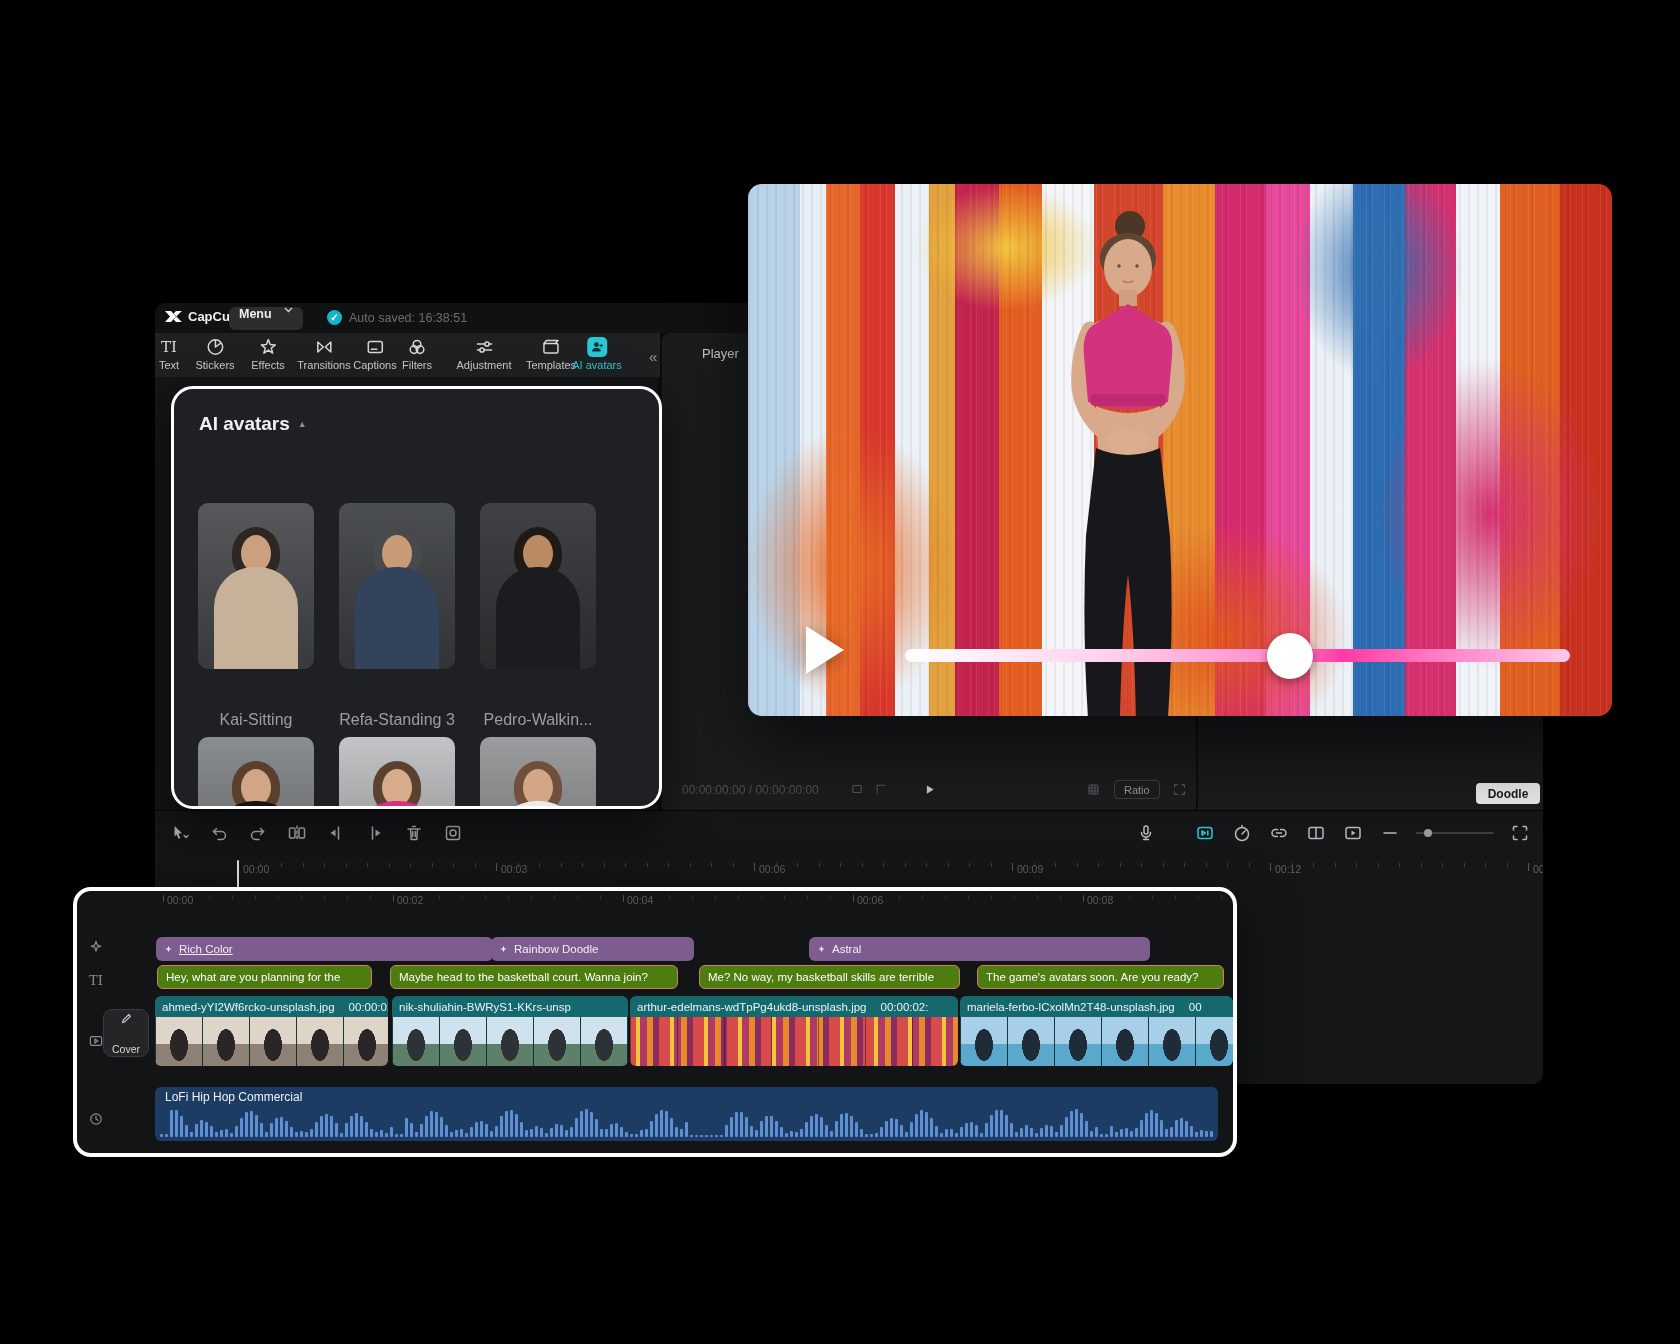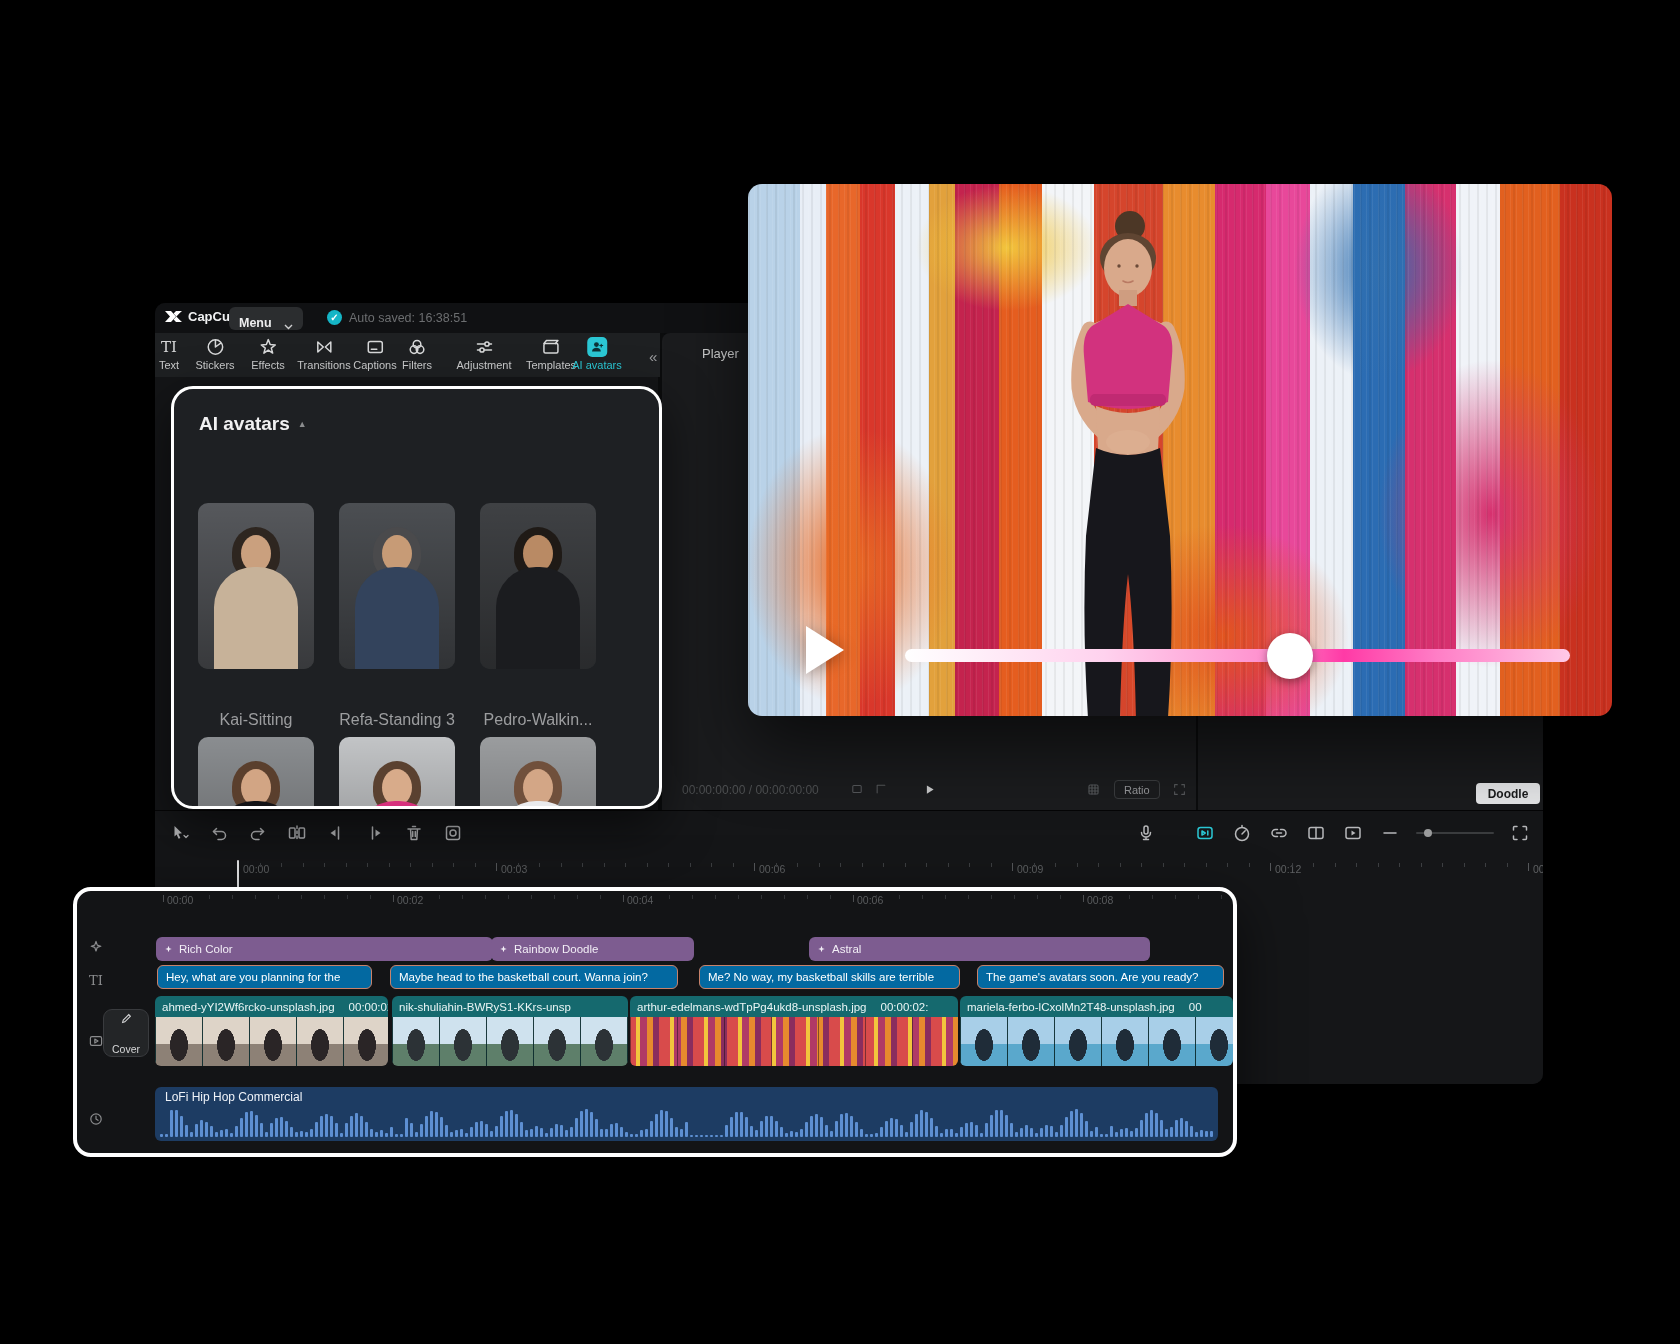--- a/index.html
+++ b/index.html
@@ -8,21 +8,21 @@
          font-family:"Liberation Sans",sans-serif;color:#ddd}
   .abs{position:absolute}
   button{font-family:inherit;cursor:pointer}
   svg{display:block}
 
   
   #main{left:155px;top:303px;width:1388px;height:781px;background:#0b0c0d;border-radius:10px;overflow:hidden}
   #topbar{left:0;top:0;width:100%;height:30px;background:#101113}
   #brand{left:10px;top:6px;display:flex;align-items:center;gap:6px;color:#f0f1f2;font-size:13px;font-weight:bold}
   #menu-btn{position:absolute;left:74px;top:3.5px;height:23px;padding:0 10px;background:#2b2d2f;border:none;
-            border-radius:6px;color:#ededee;font-weight:bold;font-size:12.5px;display:flex;align-items:flex-end;gap:12px}
+            border-radius:6px;color:#ededee;font-weight:bold;font-size:12.5px;display:flex;align-items:flex-start;gap:12px}
   #autosave{left:172px;top:7px;display:flex;gap:7px;align-items:center;color:#6c6e70;font-size:12.5px}
   .check{width:15px;height:15px;border-radius:50%;background:#15b5c6;color:#fff;font-size:10px;line-height:15px;text-align:center;font-weight:bold}
 
   #navbar{left:0;top:30px;width:505px;height:44px;background:#1e2022}
   .tab{position:absolute;top:4px;transform:translateX(-50%);display:flex;flex-direction:column;align-items:center;gap:2px;
        color:#c9cacb;font-size:11px;background:none;border:none;padding:0;white-space:nowrap}
   .tab .ic{height:20px;display:flex;align-items:center;justify-content:center;color:#d6d7d8}
   .tab.active, .tab.active .ic{color:#2bc7d4}
   .ti{font-family:"DejaVu Serif",serif;font-size:15px;line-height:20px}
   .ai-ic{width:20px;height:20px;background:#2bc7d4;border-radius:5px;display:flex;align-items:center;justify-content:center;color:#0d3236}
@@ -97,21 +97,21 @@
   .rail-ic{position:absolute;left:7px;width:24px;height:24px;color:#8a8b8d;display:flex;align-items:center;justify-content:center;
            background:none;border:none;padding:0}
   #cover-btn{position:absolute;left:26px;top:118px;width:46px;height:48px;background:#232527;border:1px solid #393b3e;
              border-radius:9px;color:#d6d7d8;font-size:10.5px;display:flex;flex-direction:column;align-items:center;
              justify-content:center;gap:18px}
   .ptick{position:absolute;top:4px;width:1px;height:4px;background:#313336}
   .ptick.major{height:7px;background:#4c4e51}
   .plabel{position:absolute;top:3px;font-size:10.5px;color:#5a5c5e;white-space:nowrap}
   .fx-bar{position:absolute;top:46px;height:24px;border-radius:6px;background:#7d5c90;color:#f2eef6;display:flex;
           align-items:center;gap:5px;padding:0 7px;font-size:11.5px;overflow:hidden;white-space:nowrap}
-  .cap-bar{position:absolute;top:74px;height:24px;border-radius:6px;background:#0369a1;border:1px solid #c8826a;color:#fff;
+  .cap-bar{position:absolute;top:74px;height:24px;border-radius:6px;background:#4d7c0f;border:1px solid #c8826a;color:#fff;
            display:flex;align-items:center;padding:0 8px;font-size:11.5px;overflow:hidden;white-space:nowrap}
   .clip{position:absolute;top:105px;height:70px;border-radius:6px;overflow:hidden}
   .clip .hd{height:21px;background:#15696e;color:#eaf5f5;font-size:11.5px;display:flex;align-items:center;gap:14px;
             padding:0 7px;white-space:nowrap;overflow:hidden}
   .clip .strip{height:49px}
   #audio-bar{position:absolute;left:78px;top:196px;width:1063px;height:54px;background:#1d3c63;border-radius:6px;overflow:hidden}
   #audio-title{position:absolute;left:10px;top:3px;font-size:12px;color:#eef2f8}
   #wave{position:absolute;left:5px;right:5px;bottom:4px;height:29px;display:flex;align-items:flex-end;gap:2px;overflow:hidden}
   #wave i{display:block;width:3px;background:#5d8fd2;border-radius:1px;flex:none}
 </style>
@@ -809,21 +809,21 @@
       <div class="ptick" style="left: 960px;"></div>
       <div class="ptick" style="left: 983px;"></div>
       <div class="ptick major" style="left: 1006px;"></div>
       <span class="plabel" style="left: 1010px;">00:08</span>
       <div class="ptick" style="left: 1029px;"></div>
       <div class="ptick" style="left: 1052px;"></div>
       <div class="ptick" style="left: 1075px;"></div>
       <div class="ptick" style="left: 1098px;"></div>
       <div class="ptick" style="left: 1121px;"></div>
       <div class="ptick" style="left: 1144px;"></div>
-      <div class="fx-bar" style="left: 79px; width: 337px;">
+      <div class="fx-bar" style="left: 79px; width: 337px; text-decoration: underline;">
         <span>
           <svg width="11" height="11" viewBox="0 0 20 20" fill="none" stroke="currentColor" stroke-width="1.5" stroke-linecap="round" stroke-linejoin="round">
             <path d="M10 3l1.6 4.6L16 9l-4.4 1.4L10 15l-1.6-4.6L4 9l4.4-1.4z" fill="currentColor" stroke="none"></path>
           </svg>
         </span>
         <span>Rich Color</span>
       </div>
       <div class="fx-bar" style="left: 414px; width: 203px;">
         <span>
           <svg width="11" height="11" viewBox="0 0 20 20" fill="none" stroke="currentColor" stroke-width="1.5" stroke-linecap="round" stroke-linejoin="round">

